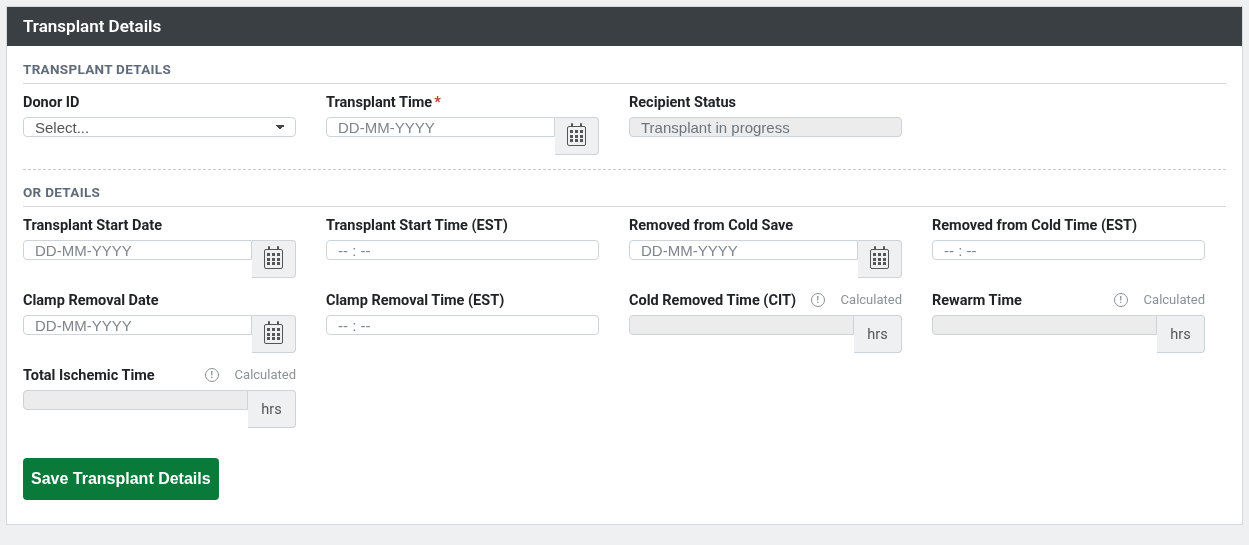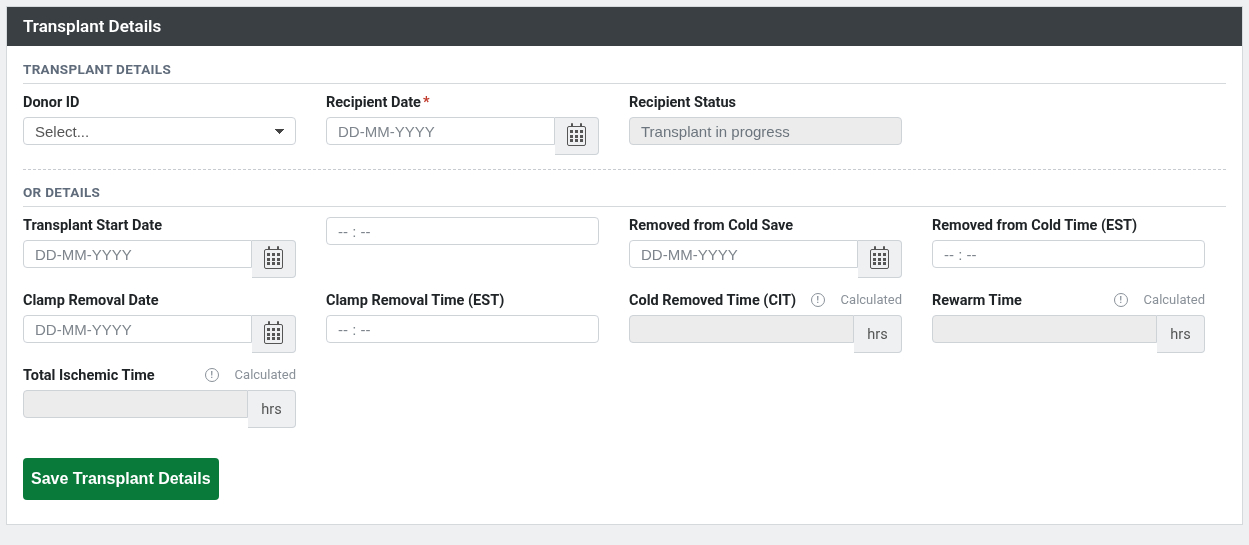--- a/index.html
+++ b/index.html
@@ -72,21 +72,21 @@
     border:1.3px solid #8a9199; border-radius:50%;
     align-items:center; justify-content:center;
     font-size:9px; color:#8a9199; font-weight:700;
   }
   .calc-icon::before { content:"!"; }
   .input-group {
     display: flex;
     height: 38px;
   }
   .input, .select {
-    height: 28px;
+    height: 20px;
     border: 1px solid #ced3d8;
     border-radius: 4px;
     padding: 0 11px;
     font-size: 15px;
     color: #555;
     background: #fff;
     outline: none;
     flex: 1;
     width: 100%;
   }
@@ -152,21 +152,21 @@
             </span>
         </div>
         <select class="select">
           <option>Select...</option>
         </select>
       </div>
 
       <div class="field">
         <div class="label">
           <span class="label-left">
-            <span>Recipient Date</span>
+            <span>Transplant Time</span>
             <span class="req">*</span>
           </span>
         </div>
         <div class="input-group">
           <input class="input" placeholder="DD-MM-YYYY" style="">
           <div class="addon">
             <span class="cal-icon">
                 <span></span>
                 <span></span>
                 <span></span>
@@ -211,20 +211,25 @@
                 <span></span>
                 <span></span>
                 <span></span>
                 <span></span>
                 <span></span>
               </span>
             </div>
         </div>
       </div>
       <div class="field">
+        <div class="label">
+            <span class="label-left">
+              <span>Transplant Start Time (EST)</span>
+            </span>
+          </div>
         <input class="input" placeholder="-- : --" style="">
       </div>
       <div class="field">
         <div class="label">
             <span class="label-left">
               <span>Removed from Cold Save</span>
             </span>
           </div>
         <div class="input-group">
           <input class="input" placeholder="DD-MM-YYYY" style="">

